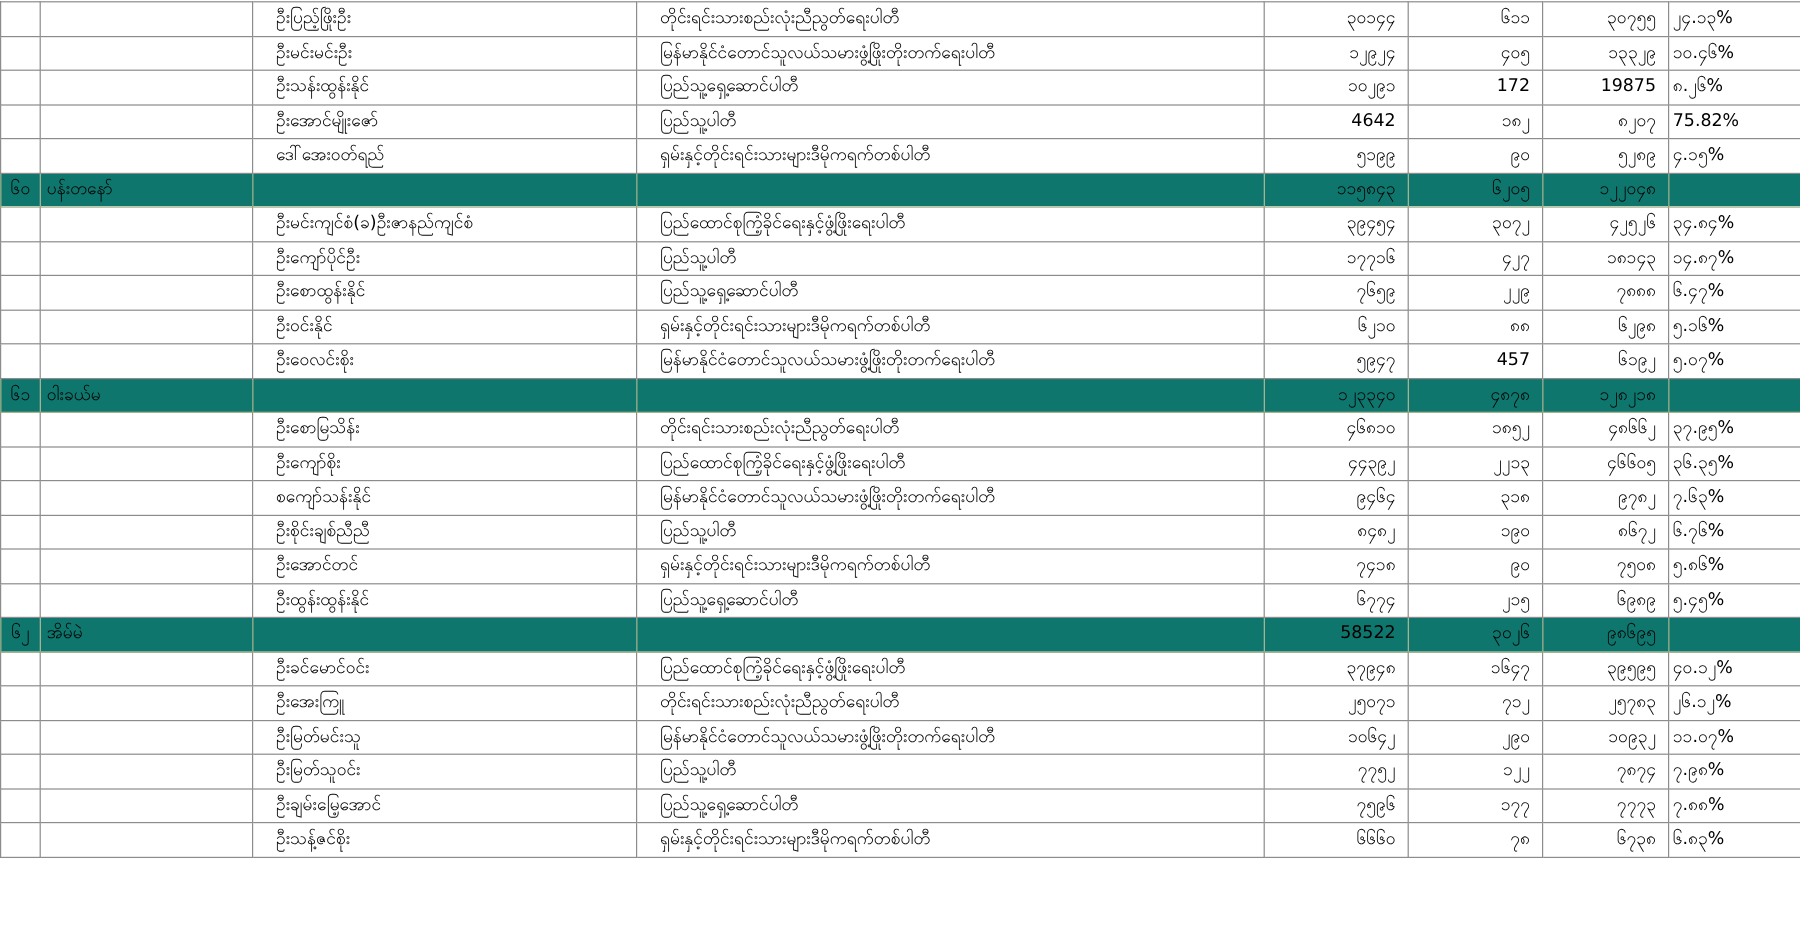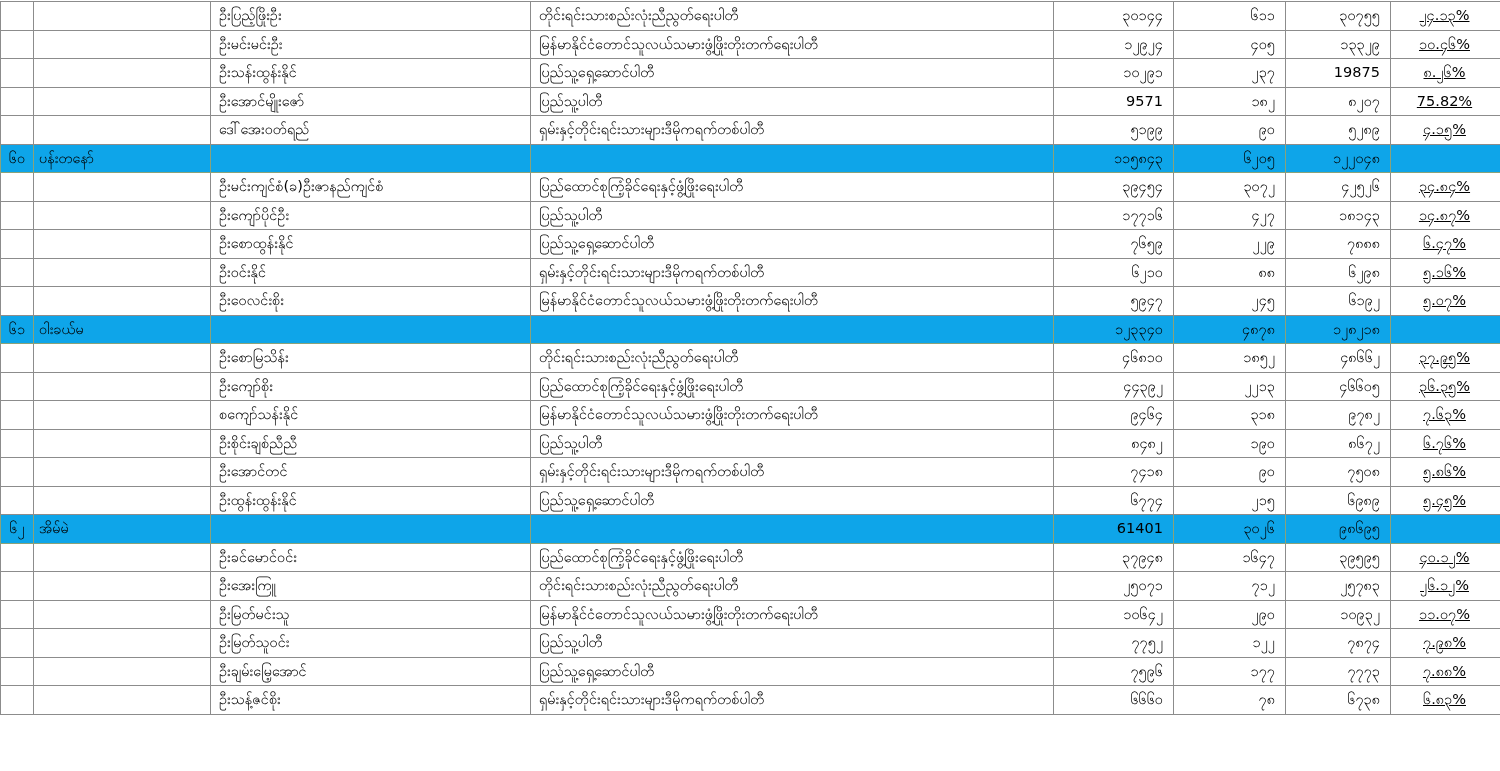--- a/index.html
+++ b/index.html
@@ -28,24 +28,24 @@
     font-size:14.5px;
     line-height:1.05;
     padding:0 3px;
     overflow:hidden;
     white-space:nowrap;
     vertical-align:middle;
     background:#ffffff;
   }
   td.no{text-align:center;padding:0 2px;}
   td.town{padding-left:5px;}
-  td.cand,td.party{padding-left:8px;}
+  td.cand,td.party{padding-left:19px;}
   td.num{text-align:right;padding-right:10px;}
-  td.pct{text-align:center;padding-right:5px;text-decoration:underline;}
-  tr.township td{background:#0ea5e9;border-color:#8aa27a;}
+  td.pct{text-align:left;padding-right:5px;}
+  tr.township td{background:#0f766e;border-color:#8aa27a;}
 </style>
 </head>
 <body>
 
 <table class="results">
   <colgroup>
     <col class="c-no">
       <col class="c-town">
       <col class="c-cand">
       <col class="c-party">
@@ -74,30 +74,30 @@
         <td class="num">၄၀၅</td>
         <td class="num">၁၃၃၂၉</td>
         <td class="pct">၁၀.၄၆%</td>
       </tr>
       <tr>
         <td class="no"></td>
         <td class="town"></td>
         <td class="cand">ဦးသန်းထွန်းနိုင်</td>
         <td class="party">ပြည်သူ့ရှေ့ဆောင်ပါတီ</td>
         <td class="num">၁၀၂၉၁</td>
-        <td class="num">၂၃၇</td>
+        <td class="num">172</td>
         <td class="num">19875</td>
         <td class="pct">၈.၂၆%</td>
       </tr>
       <tr>
         <td class="no"></td>
         <td class="town"></td>
         <td class="cand">ဦးအောင်မျိုးဇော်</td>
         <td class="party">ပြည်သူ့ပါတီ</td>
-        <td class="num">9571</td>
+        <td class="num">4642</td>
         <td class="num">၁၈၂</td>
         <td class="num">၈၂၀၇</td>
         <td class="pct">75.82%</td>
       </tr>
       <tr>
         <td class="no"></td>
         <td class="town"></td>
         <td class="cand">ဒေါ်အေးဝတ်ရည်</td>
         <td class="party">ရှမ်းနှင့်တိုင်းရင်းသားများဒီမိုကရက်တစ်ပါတီ</td>
         <td class="num">၅၁၉၉</td>
@@ -154,21 +154,21 @@
         <td class="num">၈၈</td>
         <td class="num">၆၂၉၈</td>
         <td class="pct">၅.၁၆%</td>
       </tr>
       <tr>
         <td class="no"></td>
         <td class="town"></td>
         <td class="cand">ဦးဝေလင်းစိုး</td>
         <td class="party">မြန်မာနိုင်ငံတောင်သူလယ်သမားဖွံ့ဖြိုးတိုးတက်ရေးပါတီ</td>
         <td class="num">၅၉၄၇</td>
-        <td class="num">၂၄၅</td>
+        <td class="num">457</td>
         <td class="num">၆၁၉၂</td>
         <td class="pct">၅.၀၇%</td>
       </tr>
       <tr class="township">
         <td class="no">၆၁</td>
         <td class="town">ဝါးခယ်မ</td>
         <td class="cand"></td>
         <td class="party"></td>
         <td class="num">၁၂၃၃၄၀</td>
         <td class="num">၄၈၇၈</td>
@@ -233,21 +233,21 @@
         <td class="num">၆၇၇၄</td>
         <td class="num">၂၁၅</td>
         <td class="num">၆၉၈၉</td>
         <td class="pct">၅.၄၅%</td>
       </tr>
       <tr class="township">
         <td class="no">၆၂</td>
         <td class="town">အိမ်မဲ</td>
         <td class="cand"></td>
         <td class="party"></td>
-        <td class="num">61401</td>
+        <td class="num">58522</td>
         <td class="num">၃၀၂၆</td>
         <td class="num">၉၈၆၉၅</td>
         <td class="pct"></td>
       </tr>
       <tr>
         <td class="no"></td>
         <td class="town"></td>
         <td class="cand">ဦးခင်မောင်ဝင်း</td>
         <td class="party">ပြည်ထောင်စုကြံ့ခိုင်ရေးနှင့်ဖွံ့ဖြိုးရေးပါတီ</td>
         <td class="num">၃၇၉၄၈</td>

